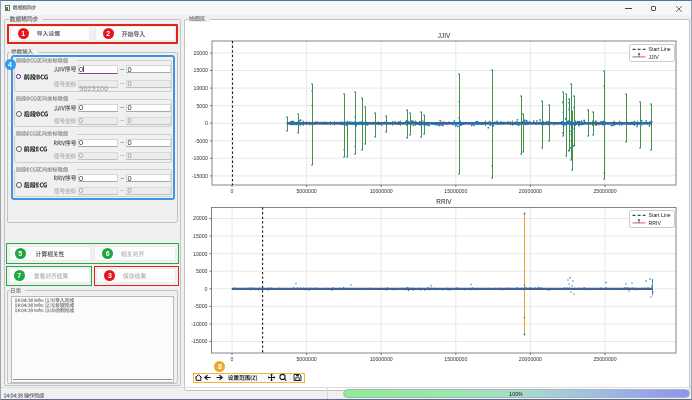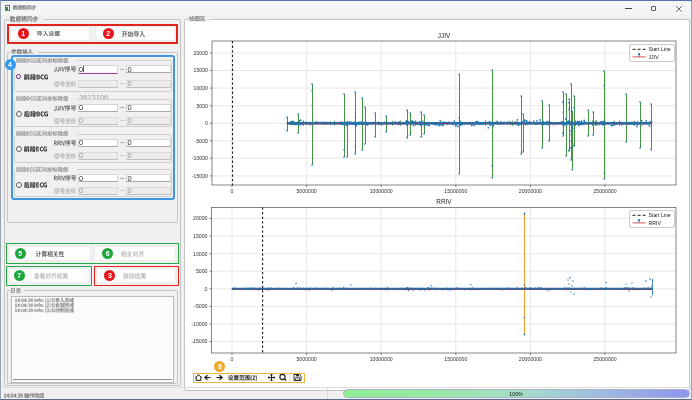--- a/index.html
+++ b/index.html
@@ -577,21 +577,21 @@
       <rect x="15" y="4" width="1" height="1" fill-opacity="0.15"></rect>
       <rect x="17" y="4" width="5" height="1" fill-opacity="0.36"></rect>
       <rect x="0" y="5" width="2" height="1" fill-opacity="0.22"></rect>
       <rect x="2" y="5" width="3" height="1" fill-opacity="0.44"></rect>
       <rect x="8" y="5" width="2" height="1" fill-opacity="0.41"></rect>
       <rect x="11" y="5" width="5" height="1" fill-opacity="0.41"></rect>
       <rect x="16" y="5" width="5" height="1" fill-opacity="0.23"></rect>
     </g>
   </svg>
 <div class="fieldd" style="left:77px;top:79px;width:39.5px"></div>
-<div class="num" style="left:78px;top:93px;color:#9a9a9a">3623106</div>
+<div class="num" style="left:78px;top:84px;color:#9a9a9a">3623106</div>
 <div class="num" style="left:119px;top:79.3px;color:#9a9a9a">~</div>
 <div class="fieldd" style="left:125px;top:79px;width:44.5px"></div>
 <div class="num" style="left:126.5px;top:79.3px;color:#9a9a9a">0</div>
 <div class="gb" style="left:13px;top:97.5px;width:157.5px;height:28.5px;border-color:#cfcfcf"></div>
 <div class="lblchip" style="left:13.5px;top:94.5px;width:62px;height:6px"></div>
 <svg class="t" style="left:14.5px;top:95.0px;" width="52" height="5" viewBox="0 0 52 5">
     <g fill="#4a4a4a">
       <rect x="0" y="0" width="4" height="1" fill-opacity="0.3"></rect>
       <rect x="4" y="0" width="2" height="1" fill-opacity="0.13"></rect>
       <rect x="6" y="0" width="2" height="1" fill-opacity="0.31"></rect>

